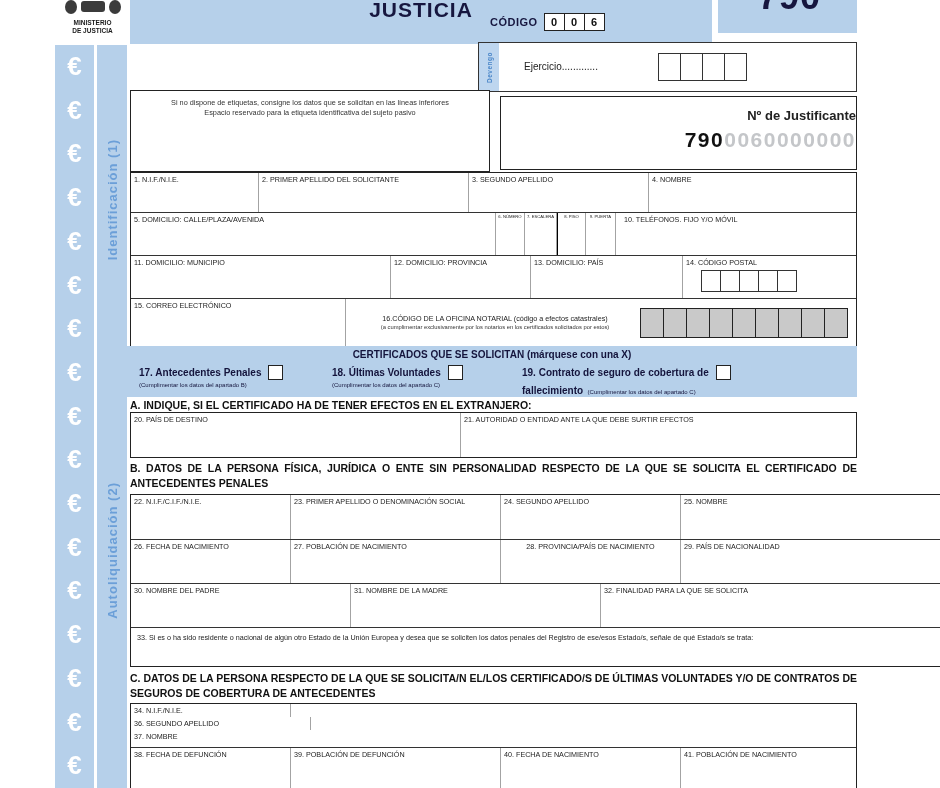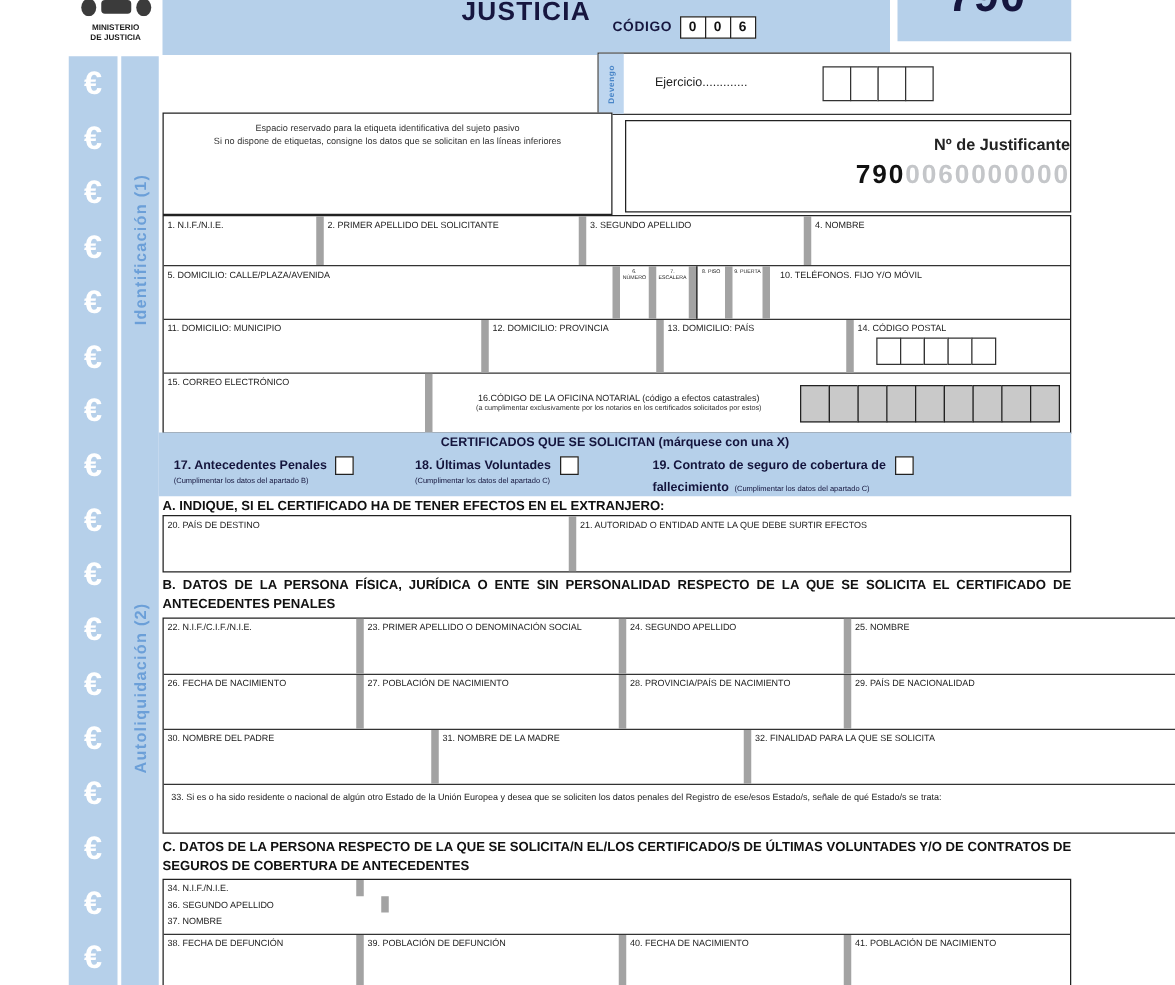--- a/index.html
+++ b/index.html
@@ -44,21 +44,21 @@
   #justificante-box { left:500px; top:96px; width:357px; height:74px; border:1.5px solid #222; background:#fff; text-align:right; }
   #justificante-title { font-size:13px; font-weight:bold; color:#222; margin-top:11px; }
   #justificante-number { margin-top:5px; font-size:21px; font-weight:bold; letter-spacing:1.5px; }
   #justificante-number .bold-part { color:#111; }
   #justificante-number .gray-part { color:#c4c6c9; }
 
   
   .ftable { border:1.5px solid #222; background:#fff; }
   .frow { display:flex; border-bottom:1px solid #333; }
   .frow:last-child { border-bottom:none; }
-  .fcell { border-right:6px solid #a3a3a3; padding:2px 3px; font-size:7.2px; color:#222; overflow:hidden; }
+  .fcell { border-right:1px solid #a3a3a3; padding:2px 3px; font-size:7.2px; color:#222; overflow:hidden; }
   .fcell:last-child { border-right:none; }
   .fcell.grow { flex:1; }
   .tinycell { font-size:4.2px; text-align:center; padding:1px 0; }
   .thickleft { border-left:1px solid #000; }
 
   #id-table { left:130px; top:172px; width:727px; }
   #table-a { left:130px; top:412px; width:727px; }
   #table-b { left:130px; top:494px; width:878px; }
   #table-c { left:130px; top:703px; width:727px; }
 
@@ -150,22 +150,22 @@
   <span id="ejercicio-label">Ejercicio.............</span>
   <div id="ejercicio-boxes">
     <span class="blank-box"></span>
     <span class="blank-box"></span>
     <span class="blank-box"></span>
     <span class="blank-box"></span>
   </div>
 </div>
 
 <div class="abs" id="etiqueta-box">
+  <div class="etiqueta-line">Si no dispone de etiquetas, consigne los datos que se solicitan en las líneas inferiores</div>
   <div class="etiqueta-line">Espacio reservado para la etiqueta identificativa del sujeto pasivo</div>
-  <div class="etiqueta-line">Si no dispone de etiquetas, consigne los datos que se solicitan en las líneas inferiores</div>
 </div>
 
 <div class="abs" id="justificante-box">
   <div id="justificante-title">Nº de Justificante</div>
   <div id="justificante-number">
     <span class="bold-part">790</span><span class="gray-part">0060000000</span>
   </div>
 </div>
 
 <div class="abs ftable" id="id-table">
@@ -260,21 +260,21 @@
 <div class="abs ftable" id="table-b">
   <div class="frow" style="height:45px;">
     <div class="fcell" style="width:160px;"><span>22. N.I.F./C.I.F./N.I.E.</span></div>
     <div class="fcell" style="width:210px;"><span>23. PRIMER APELLIDO O DENOMINACIÓN SOCIAL</span></div>
     <div class="fcell" style="width:180px;"><span>24. SEGUNDO APELLIDO</span></div>
     <div class="fcell grow"><span>25. NOMBRE</span></div>
   </div>
   <div class="frow" style="height:44px;">
     <div class="fcell" style="width:160px;"><span>26. FECHA DE NACIMIENTO</span></div>
     <div class="fcell" style="width:210px;"><span>27. POBLACIÓN DE NACIMIENTO</span></div>
-    <div class="fcell" style="width:180px;"><span>28. PROVINCIA/PAÍS DE NACIMIENTO</span></div>
+    <div class="fcell" style="width:180px;text-align:center;"><span>28. PROVINCIA/PAÍS DE NACIMIENTO</span></div>
     <div class="fcell grow"><span>29. PAÍS DE NACIONALIDAD</span></div>
   </div>
   <div class="frow" style="height:44px;">
     <div class="fcell" style="width:220px;"><span>30. NOMBRE DEL PADRE</span></div>
     <div class="fcell" style="width:250px;"><span>31. NOMBRE DE LA MADRE</span></div>
     <div class="fcell grow"><span>32. FINALIDAD PARA LA QUE SE SOLICITA</span></div>
   </div>
   <div class="frow" style="height:38px;">
     <div class="fcell grow" id="cell-33"><span>33. Si es o ha sido residente o nacional de algún otro Estado de la Unión Europea y desea que se soliciten los datos penales del Registro de ese/esos Estado/s, señale de qué Estado/s se trata:</span></div>
   </div>

